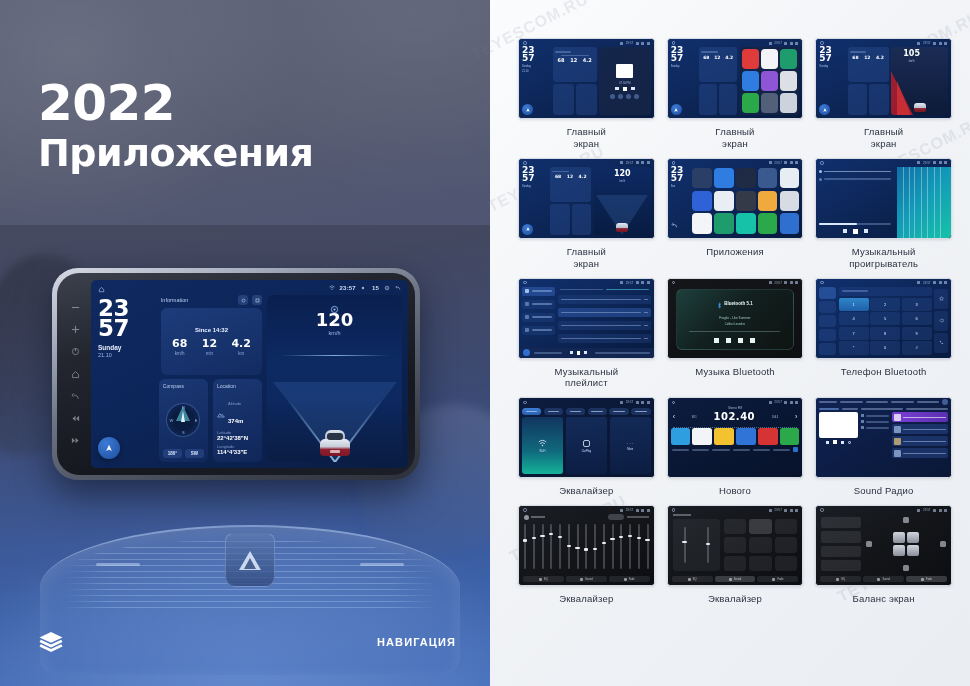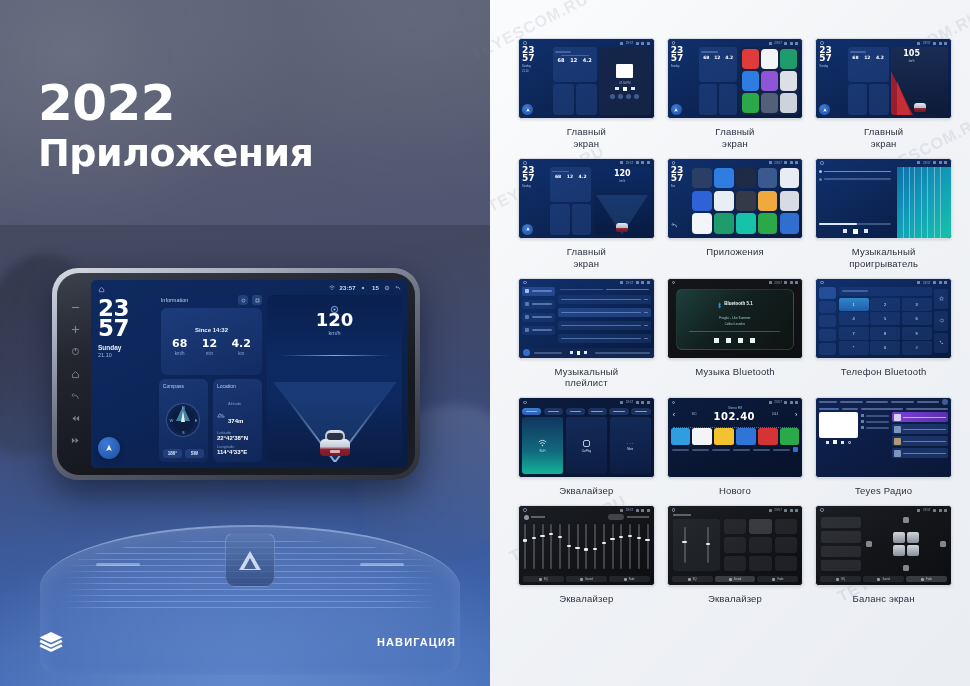--- a/index.html
+++ b/index.html
@@ -1255,21 +1255,21 @@
                 <span class="ms-bar-dot"></span>
                 <span class="ms-bar-right">
                   <i></i>
                   <b>23:57</b>
                   <i></i>
                   <i></i>
                   <i></i>
                 </span>
               </div>
             <div style="text-align:center;color:#9fb6e0;font-size:3px;">Stereo FM</div>
-            <div style="display:flex;align-items:flex-start;justify-content:space-between;padding:1px 5px 2px;">
+            <div style="display:flex;align-items:center;justify-content:space-between;padding:1px 5px 2px;">
               <span style="color:#dbe7ff;font-size:7px;">‹</span>
               <span class="mini-sub">98.1</span>
               <span class="radio-freq">102.40</span>
               <span class="mini-sub">106.3</span>
               <span style="color:#dbe7ff;font-size:7px;">›</span>
             </div>
             <div style="height:4px;margin:0 5px;border-bottom:1px dotted rgba(170,200,245,.45);"></div>
             <div class="radio-presets">
               <div class="rp" style="background:#2f9ee0"></div>
               <div class="rp" style="background:#f2f4f8"></div>
@@ -1347,21 +1347,21 @@
                     <b style="flex:1;height:1.4px;background:rgba(170,200,245,.5);border-radius:1px;display:block"></b>
                   </div>
                 <div class="teyes-item" style="background:rgba(45,80,150,.45)">
                     <i style="display:block;width:7px;height:7px;border-radius:1px;background:rgba(190,215,250,.6)"></i>
                     <b style="flex:1;height:1.4px;background:rgba(170,200,245,.5);border-radius:1px;display:block"></b>
                   </div>
               </div>
             </div>
           </div>
         </div>
-        <div class="caption">Teyes Радио</div>
+        <div class="caption">Sound Радио</div>
       </div>
 
       <div class="cell">
         <div class="thumb">
           <div class="ms ms-dark">
             <div class="ms-bar">
                 <span class="ms-bar-dot"></span>
                 <span class="ms-bar-right">
                   <i></i>
                   <b>23:57</b>

